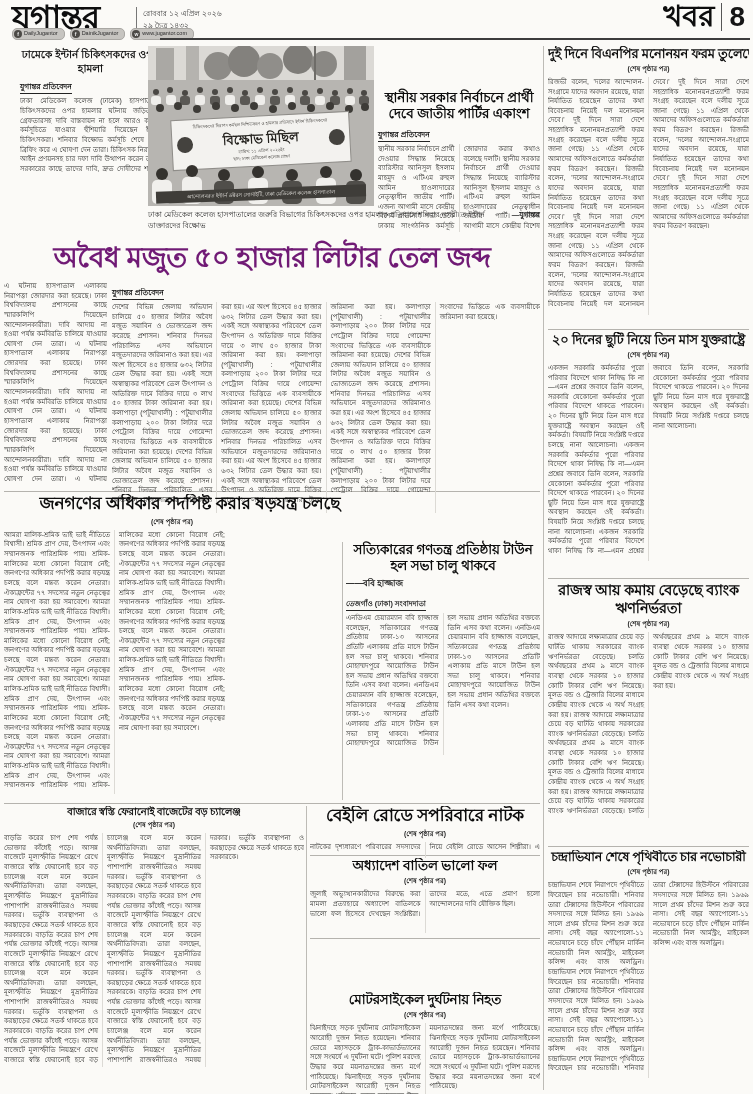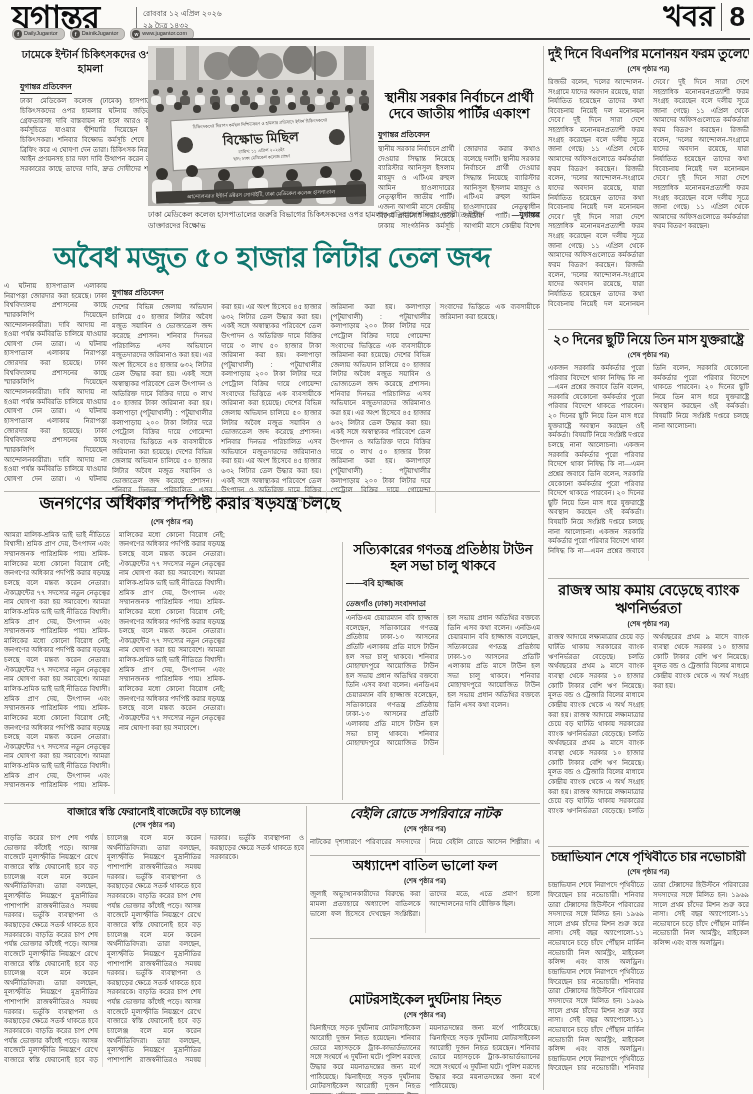--- a/index.html
+++ b/index.html
@@ -44,29 +44,29 @@
 
   #photo-block{left:148px;top:46px;width:226px;height:160px;background:#c9c7c3;}
   #photo-caption{left:148px;top:210px;width:392px;font-size:7.5px;line-height:1.4;color:#222;}
   #photo-caption .credit{float:right;font-weight:700;margin-left:8px;}
 
   #art-jatiya{left:378px;top:47px;width:162px;}
   #art-jatiya .headline{font-size:13.5px;margin-top:43px;}
   #art-jatiya .body{height:88px;column-count:2;}
 
   #art-oil-headline{left:4px;top:236px;width:536px;font-size:28px;font-weight:800;text-align:center;
-                    white-space:nowrap;color:#0f766e;letter-spacing:-.5px;}
+                    white-space:nowrap;color:#701a75;letter-spacing:-.5px;}
   #art-oil-body{left:112px;top:281px;width:428px;}
   #art-oil-body .body{height:211px;column-count:4;}
 
   #art-bnp{left:548px;top:46px;width:201px;}
   #art-bnp .headline{font-size:13px;}
   #art-bnp .body{height:238px;column-count:2;}
 
-  #art-chhuti{left:548px;top:332px;width:201px;font-family:Liberation Serif, serif;}
+  #art-chhuti{left:548px;top:332px;width:201px;}
   #art-chhuti .headline{font-size:13px;}
   #art-chhuti .body{height:198px;column-count:2;}
 
   #art-rajosso{left:548px;top:582px;width:201px;}
   #art-rajosso .headline{font-size:14.5px;}
   #art-rajosso .body{height:186px;column-count:2;}
 
   #art-chandra{left:548px;top:850px;width:201px;}
   #art-chandra .headline{font-size:12.5px;}
   #art-chandra .body{height:198px;column-count:2;}
@@ -77,21 +77,21 @@
 
   #art-townhall{left:346px;top:542px;width:194px;}
   #art-townhall .headline{font-size:13.5px;}
   #art-townhall .body{height:142px;column-count:2;}
 
   #art-bazar{left:4px;top:806px;width:300px;}
   #art-bazar .headline{font-size:10px;}
   #art-bazar .body{height:234px;column-count:3;}
 
   #art-beili{left:310px;top:806px;width:230px;}
-  #art-beili .headline{font-size:13px;font-style:italic;}
+  #art-beili .headline{font-size:17px;}
   #art-beili .body{height:16px;column-count:2;}
 
   #art-oddhadesh{left:310px;top:858px;width:230px;}
   #art-oddhadesh .headline{font-size:13.5px;}
   #art-oddhadesh .body{height:44px;column-count:2;}
 
   #art-motorcycle{left:310px;top:992px;width:230px;}
   #art-motorcycle .headline{font-size:13.5px;}
   #art-motorcycle .body{height:100px;column-count:2;}
 

